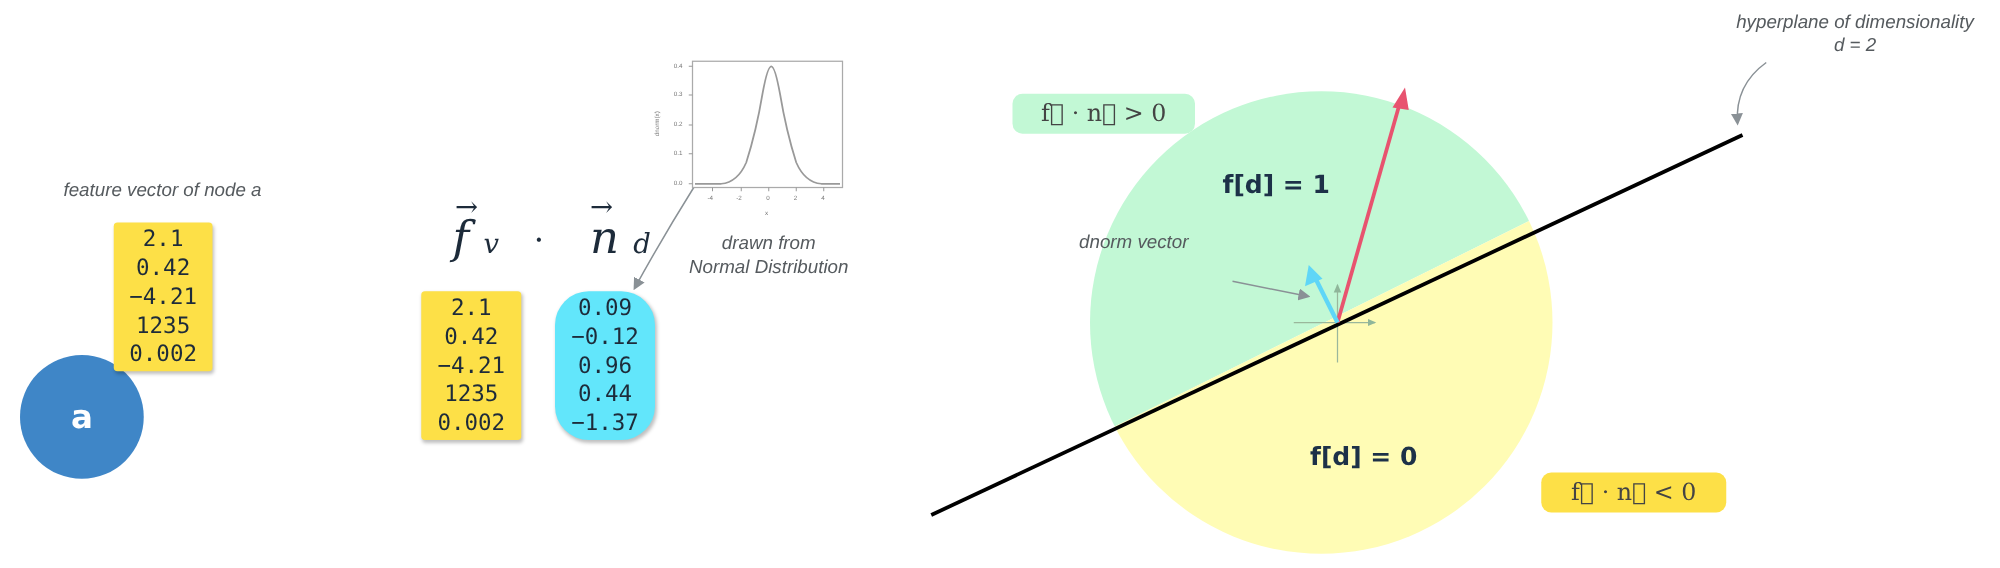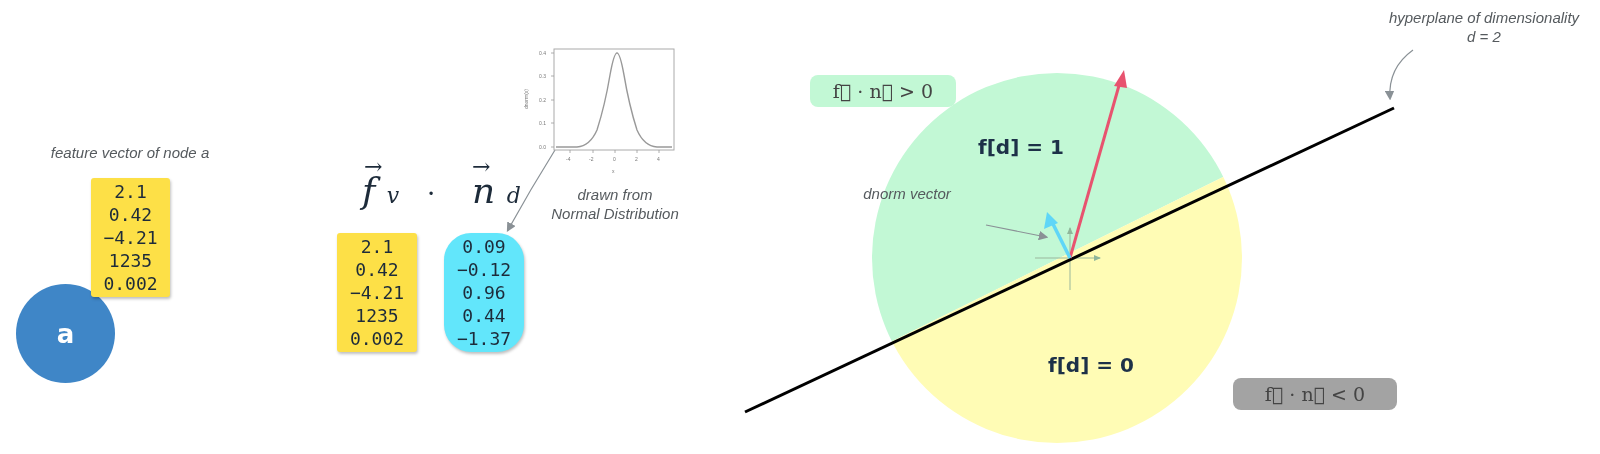--- a/index.html
+++ b/index.html
@@ -146,21 +146,21 @@
   <div>0.09</div>
   <div>−0.12</div>
   <div>0.96</div>
   <div>0.44</div>
   <div>−1.37</div>
 </div>
 
 <div class="cond-box" style="left:810px; top:75px; width:146px; height:32px; background:#c2f8d5;">
   <span>f⃗ · n⃗ &gt; 0</span>
 </div>
-<div class="cond-box" style="left:1233px; top:378px; width:164px; height:32px; background:#a3a3a3;">
+<div class="cond-box" style="left:1233px; top:378px; width:148px; height:32px; background:#fde047;">
   <span>f⃗ · n⃗ &lt; 0</span>
 </div>
 
 <div class="region-label" style="left:978px; top:135px;">f[d] = 1</div>
 <div class="region-label" style="left:1048px; top:317px;margin-top:36px;">f[d] = 0</div>
 
 <div class="abs caption" style="left:822px; top:184px; width:170px;">
   <div>dnorm vector</div>
 </div>
 

